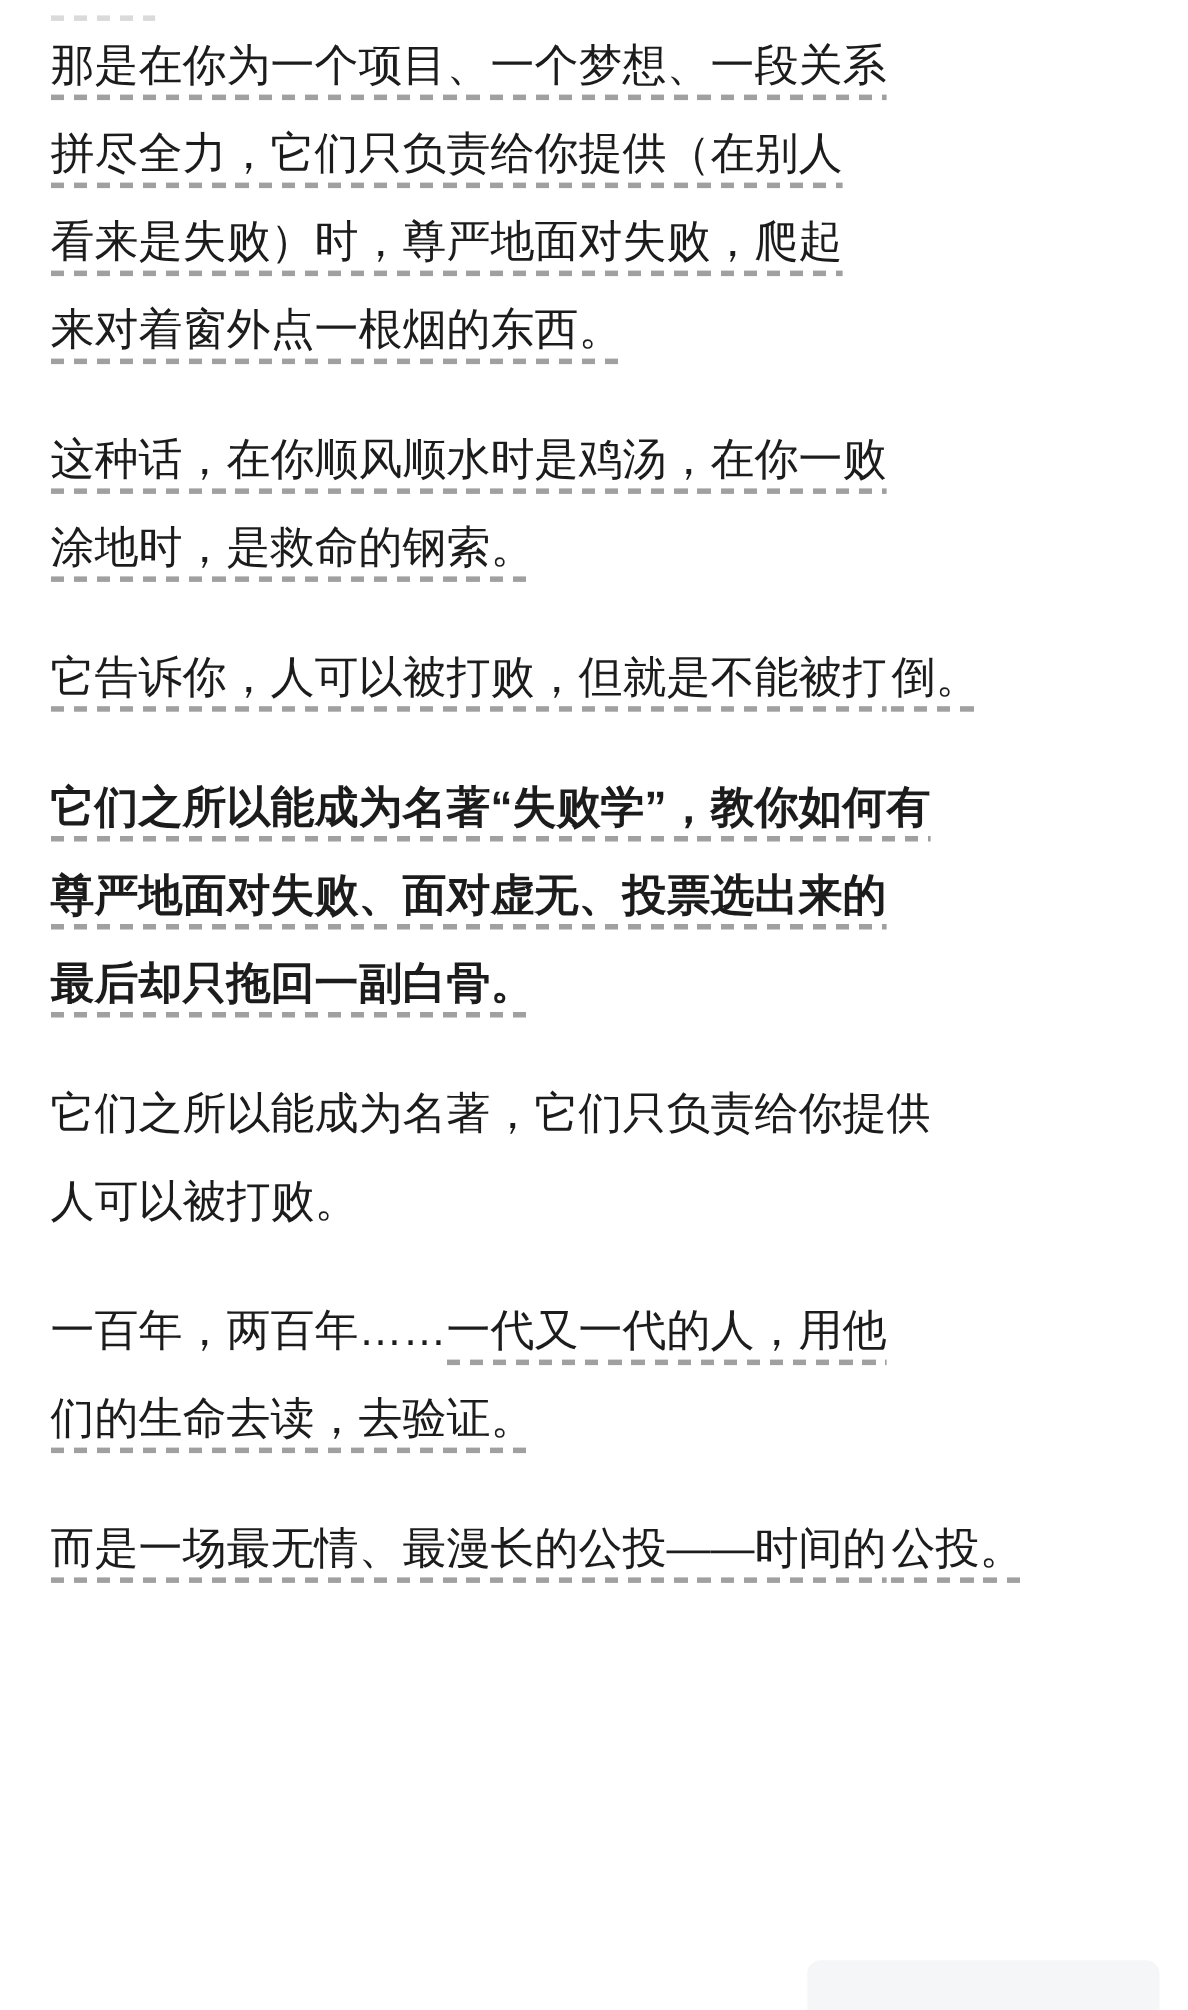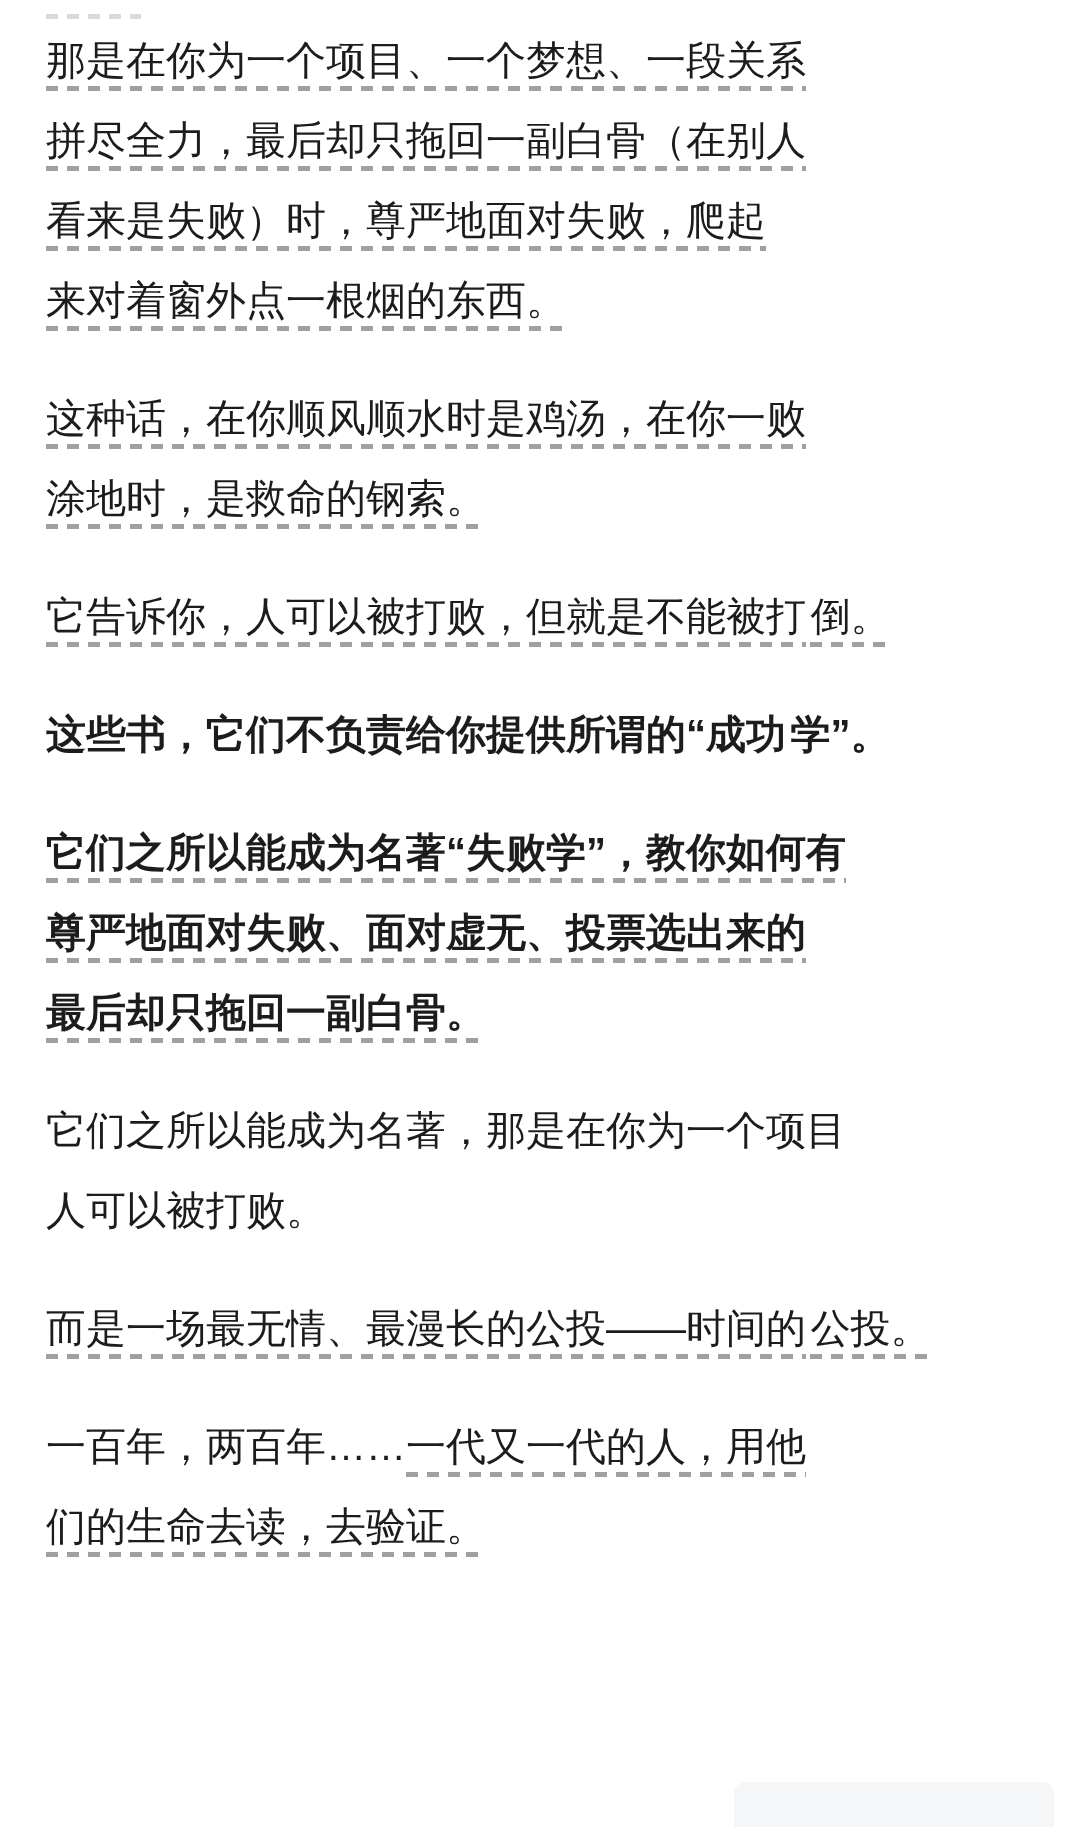--- a/index.html
+++ b/index.html
@@ -75,56 +75,52 @@
 </style>
 </head>
 <body>
 
 <div class="top-remnant"></div>
 
 <div class="content">
 
   <p class="para">
     <span class="line"><span class="seg u">那是在你为一个项目、一个梦想、一段关系</span></span>
-    <span class="line"><span class="seg u">拼尽全力，最后却只拖回一副白骨（在别人</span></span>
+    <span class="line"><span class="seg u">拼尽全力，它们只负责给你提供（在别人</span></span>
     <span class="line"><span class="seg u">看来是失败）时，尊严地面对失败，爬起</span></span>
     <span class="line"><span class="seg u">来对着窗外点一根烟的东西。</span></span>
   </p>
 
   <p class="para">
     <span class="line"><span class="seg u">这种话，在你顺风顺水时是鸡汤，在你一败</span></span>
     <span class="line"><span class="seg u">涂地时，是救命的钢索。</span></span>
   </p>
 
   <p class="para">
     <span class="line"><span class="seg u">它告诉你，人可以被打败，但就是不能被打</span></span>
     <span class="line"><span class="seg u">倒。</span></span>
   </p>
 
-  <p class="para bold">
-    <span class="line"><span class="seg">这些书，它们不负责给你提供所谓的“成功</span></span>
-    <span class="line"><span class="seg">学”。</span></span>
-  </p>
 
   <p class="para bold">
     <span class="line"><span class="seg u">它们之所以能成为名著“失败学”，教你如何有</span></span>
     <span class="line"><span class="seg u">尊严地面对失败、面对虚无、投票选出来的</span></span>
     <span class="line"><span class="seg u">最后却只拖回一副白骨。</span></span>
   </p>
 
   <p class="para">
-    <span class="line"><span class="seg">它们之所以能成为名著，那是在你为一个项目</span></span>
+    <span class="line"><span class="seg">它们之所以能成为名著，它们只负责给你提供</span></span>
     <span class="line"><span class="seg">人可以被打败。</span></span>
+  </p>
+
+  <p class="para">
+    <span class="line"><span class="seg">一百年，两百年……</span><span class="seg u">一代又一代的人，用他</span></span>
+    <span class="line"><span class="seg u">们的生命去读，去验证。</span></span>
   </p>
 
   <p class="para">
     <span class="line"><span class="seg u">而是一场最无情、最漫长的公投——时间的</span></span>
     <span class="line"><span class="seg u">公投。</span></span>
   </p>
 
-  <p class="para">
-    <span class="line"><span class="seg">一百年，两百年……</span><span class="seg u">一代又一代的人，用他</span></span>
-    <span class="line"><span class="seg u">们的生命去读，去验证。</span></span>
-  </p>
-
 </div>
 
 <div class="corner-blob"></div>
 
 </body></html>

